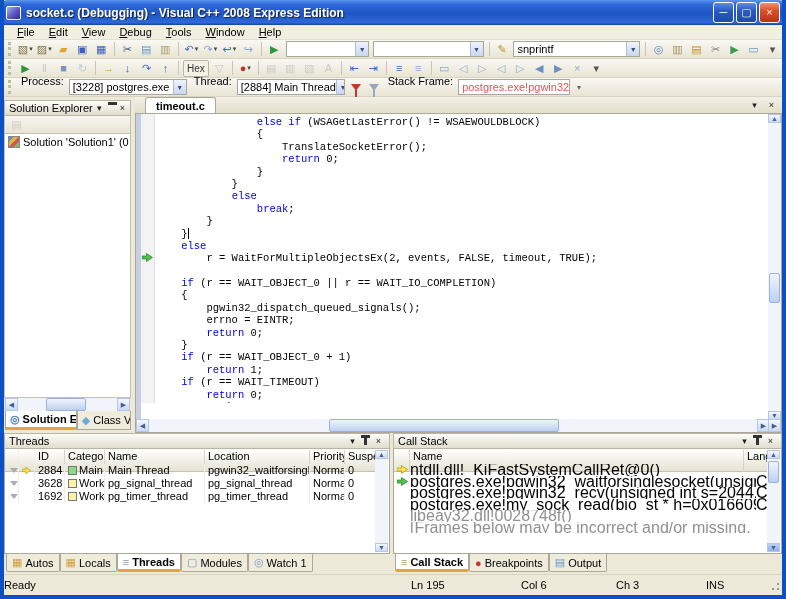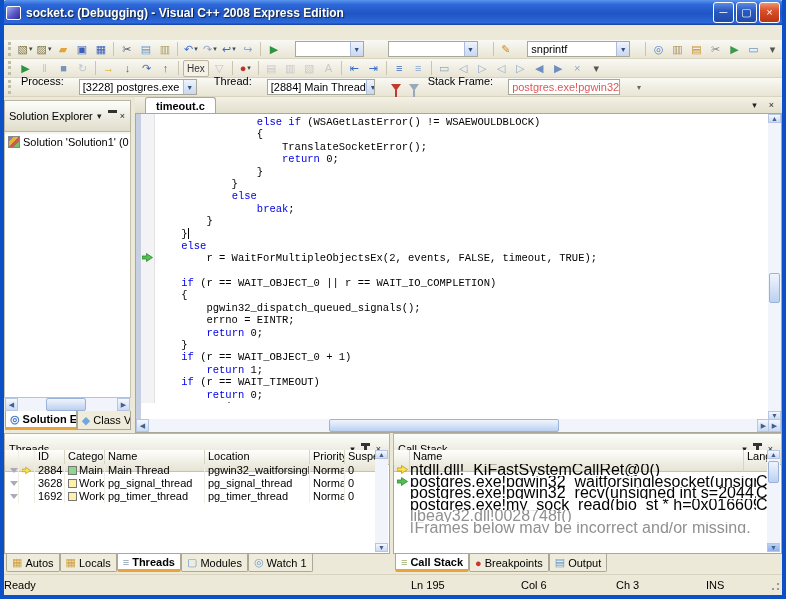--- a/index.html
+++ b/index.html
@@ -17,32 +17,32 @@
 .menubar{position:absolute;left:0;top:25px;width:778px;height:15px;background:#F1EFE2;display:flex;align-items:center;padding-left:6px;border-bottom:1px solid #E2DFCC}
 .menuitem{padding:0 7px;height:15px;line-height:15px}
 .tb{position:absolute;left:0;width:778px;height:19px;background:linear-gradient(#F9F8F3,#E8E5D4);display:flex;align-items:center;border-bottom:1px solid #D8D4C0;padding-left:2px}
 .tb1{top:40px}.tb2{top:59px}.tb3{top:78px}
 .grip{width:5px;height:14px;border-left:3px dotted #C2BDA6;margin:0 3px 0 2px}
 .sep{width:1px;height:14px;background:#C9C5B0;margin:0 3px}
 .tbtn{height:17px;min-width:17px;display:inline-flex;align-items:center;justify-content:center;font-size:11px;margin:0 1px;border-radius:2px;white-space:nowrap}
 .tbtn.txt{padding:0 3px;font-size:10px;border:1px solid #B9B5A0;background:#F4F2E6}
 .tbtn .ddarrow{font-size:7px;color:#444;margin-left:1px}
 .tbtn.dis{opacity:.45}
-.combo{height:16px;background:#fff;border:1px solid #A8A89A;display:inline-flex;align-items:center;font-size:11px;padding-left:3px;margin:0 12px;overflow:hidden;white-space:nowrap}
+.combo{height:16px;background:#fff;border:1px solid #A8A89A;display:inline-flex;align-items:center;font-size:11px;padding-left:3px;margin:0 2px;overflow:hidden;white-space:nowrap}
 .combo .dd{margin-left:auto;width:13px;align-self:stretch;background:linear-gradient(#EFF3FC,#C9D7F1);border-left:1px solid #ADBDDD;color:#34507E;font-size:7px;display:flex;align-items:center;justify-content:center;flex:none}
 .lab{margin:0 3px 12px 5px;white-space:nowrap}
 .red{color:#E05555}
 .funnel{width:0;height:0;border-left:5px solid transparent;border-right:5px solid transparent;border-top:7px solid #C23A2F;position:relative;margin:0 4px}
 .funnel::after{content:"";position:absolute;left:-1px;top:-1px;width:2px;height:7px;background:inherit;background:#C23A2F}
 .funnel.gray{border-top-color:#9AA8BC}.funnel.gray::after{background:#9AA8BC}
 .ovf{margin-left:2px;color:#666;font-size:8px;width:10px;text-align:center}
 
 .main{position:absolute;left:0;top:97px;width:778px;height:336px}
 .solexp{position:absolute;left:0;top:3px;width:127px;height:333px;background:#ECE9D8}
-.ptitle{height:32px;background:linear-gradient(#FDFDFB,#E0DDCB);border:1px solid #B8B5A2;display:flex;align-items:center;padding:0 4px;font-size:11px;white-space:nowrap;overflow:hidden}
+.ptitle{height:16px;background:linear-gradient(#FDFDFB,#E0DDCB);border:1px solid #B8B5A2;display:flex;align-items:center;padding:0 4px;font-size:11px;white-space:nowrap;overflow:hidden}
 .ptitle .sp{flex:1}
 .pbtn{width:13px;height:12px;display:flex;align-items:center;justify-content:center;font-size:9px;color:#222;flex:none}
 .pin{width:3px;height:8px;background:#333;position:relative;margin:0 5px}
 .pin::before{content:"";position:absolute;left:-3px;top:-2px;width:9px;height:3px;background:#333}
 .setoolbar{height:18px;border:1px solid #C5C2AE;border-top:none;background:linear-gradient(#F7F6F1,#E8E5D4);display:flex;align-items:center;padding-left:2px}
 .sebody{position:absolute;left:0;top:34px;width:127px;height:264px;background:#fff;border:1px solid #C5C2AE;border-top:none;overflow:hidden}
 .treeitem{display:flex;align-items:center;padding:2px 0 0 3px;white-space:nowrap}
 .solicon{width:12px;height:12px;flex:none;margin-right:3px;background:linear-gradient(135deg,#5B8DD9 25%,#E8B33C 25% 50%,#C95B5B 50% 75%,#7BBD6B 75%);border:1px solid #888}
 .hscroll{display:flex;align-items:stretch;height:13px;background:#F2F4FB}
 .sbtn{width:13px;flex:none;background:linear-gradient(#F5F8FE,#CBD9F3);border:1px solid #B5C5E4;color:#44608E;font-size:7px;display:flex;align-items:center;justify-content:center}
@@ -112,20 +112,29 @@
   <div class="titlebar">
     <span class="appicon"></span>
     <span class="title">socket.c (Debugging) - Visual C++ 2008 Express Edition</span>
     <span class="wbtns">
       <span class="wbtn">─</span>
       <span class="wbtn">▢</span>
       <span class="wbtn close">×</span>
     </span>
   </div>
 
+  <div class="menubar" id="menubar">
+      <span class="menuitem"><u>F</u>ile</span>
+      <span class="menuitem"><u>E</u>dit</span>
+      <span class="menuitem"><u>V</u>iew</span>
+      <span class="menuitem"><u>D</u>ebug</span>
+      <span class="menuitem"><u>T</u>ools</span>
+      <span class="menuitem"><u>W</u>indow</span>
+      <span class="menuitem"><u>H</u>elp</span>
+    </div>
 
   <div class="tb tb1">
     <span class="grip"></span>
     <span id="tb1icons" style="display:flex;align-items:center">
         <span class="tbtn" style="color: rgb(122, 111, 63);">▧<span class="ddarrow">▾</span></span>
         <span class="tbtn" style="color: rgb(122, 111, 63);">▨<span class="ddarrow">▾</span></span>
         <span class="tbtn" style="color: rgb(223, 164, 58);">▰</span>
         <span class="tbtn" style="color: rgb(59, 95, 184);">▣</span>
         <span class="tbtn" style="color: rgb(59, 95, 184);">▦</span>
         <span class="sep"></span>

